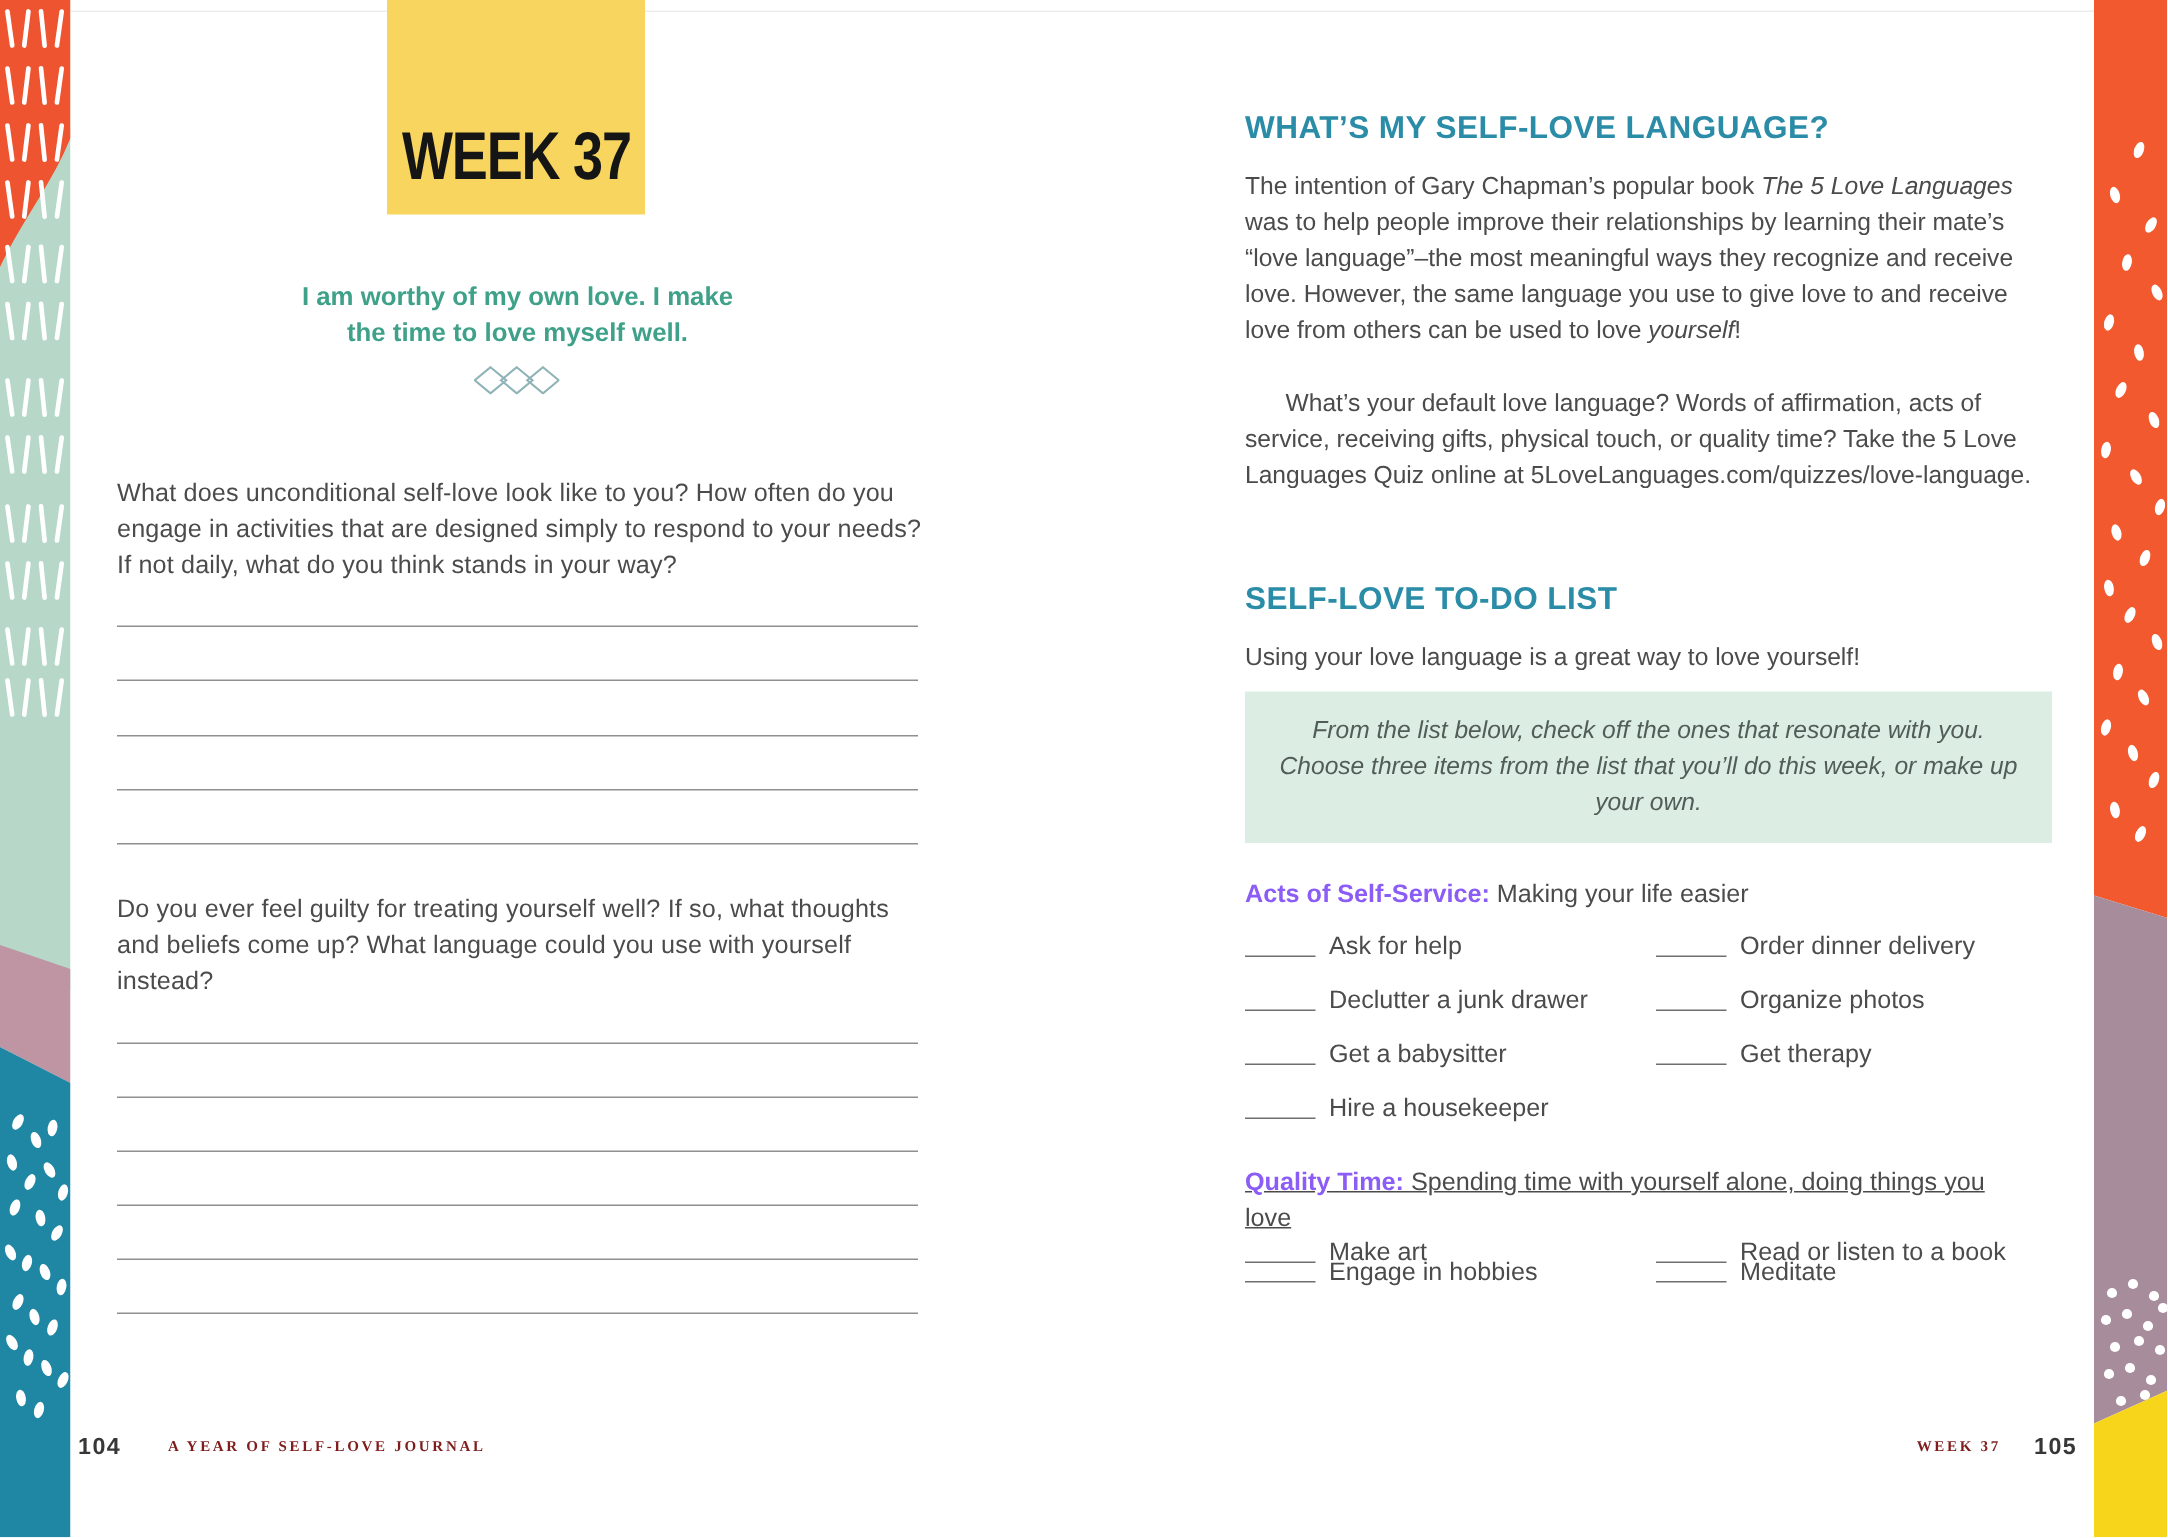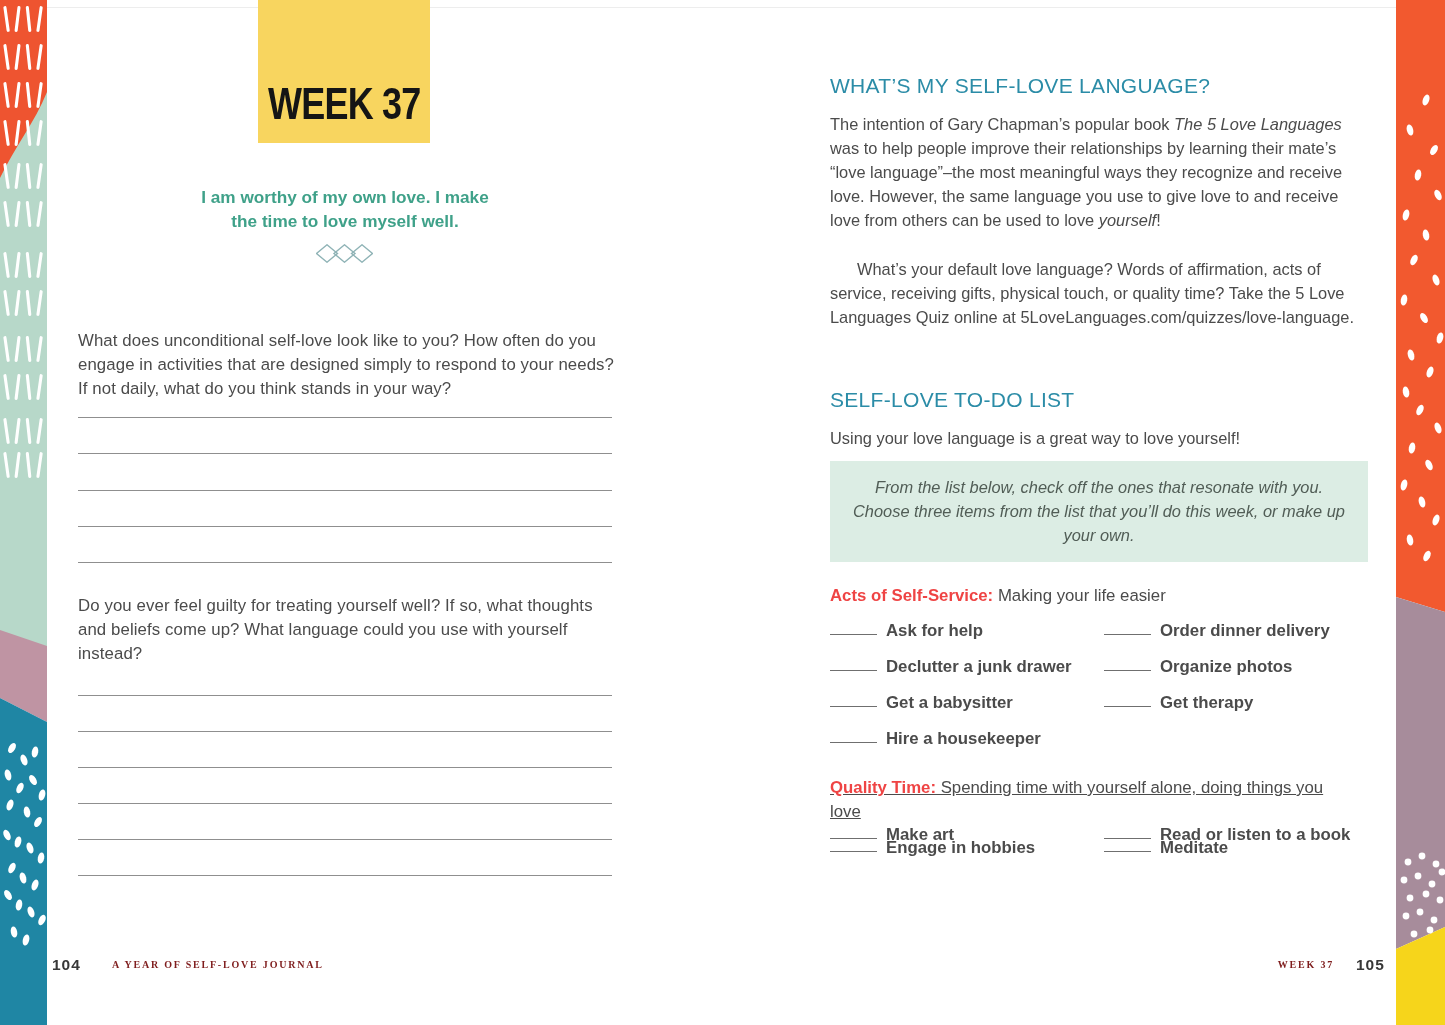--- a/index.html
+++ b/index.html
@@ -32,44 +32,44 @@
     border-top:1.2px solid #8f8f8f;
   }
   .page-edge {
     position:absolute; left:47px; top:7px; width:1349px; height:0;
     border-top:1px solid #ededed;
   }
 
   
   .sec-heading {
     position:absolute; left:830px; width:545px;
-    font-size:21px; font-weight:400; color:#2b8ca7; letter-spacing:0.3px;
+    font-size:21px; font-weight:700; color:#2b8ca7; letter-spacing:0.3px;
   }
   .para {
     position:absolute; left:830px; width:540px;
     font-size:16.4px; line-height:24.1px; color:#4b4b4b;
   }
   .para em { font-style:italic; }
   .indent { text-indent:27px; }
   .note-box {
     position:absolute; left:830px; top:461px; width:538px; box-sizing:border-box;
     background:#dcede4; padding:14px 18px 15px 18px;
     font-size:16.4px; line-height:24px; font-style:italic; color:#515d56;text-align:center;
   }
   .list-title {
     position:absolute; left:830px; width:540px;
     font-size:16.8px; line-height:24px; color:#4b4b4b;
   }
-  .list-title strong { color:#ef4444; font-weight:700; }
+  .list-title strong { color:#8b5cf6; font-weight:700; }
   .qt-title { width:528px;text-decoration:underline; }
   .check-row {
     position:absolute; left:830px; width:545px; height:36px;
     display:flex; align-items:center; font-size:16.8px; color:#4b4b4b;
   }
-  .check-cell { display:flex; align-items:flex-start;font-weight:bold; }
+  .check-cell { display:flex; align-items:center; }
   .cell-1 { width:274px; flex:none; }
   .blank {
     display:inline-block; width:47px; height:13px;
     border-bottom:1.6px solid #6f6f6f; margin-right:9px; flex:none;
   }
 
   
   .pgnum {
     position:absolute; top:956px; font-size:15.5px; font-weight:700;
     color:#373737; letter-spacing:1px;
@@ -203,21 +203,21 @@
   </div>
 
   <svg class="abs" style="left:316px;top:244px" width="57" height="19" viewBox="0 0 57 19">
     <g fill="none" stroke="#8fb3b6" stroke-width="1.4">
       <polygon points="11,0.8 21.5,9.5 11,18.2 0.5,9.5"></polygon>
       <polygon points="28.5,0.8 39,9.5 28.5,18.2 18,9.5"></polygon>
       <polygon points="46,0.8 56.5,9.5 46,18.2 35.5,9.5"></polygon>
     </g>
   </svg>
 
-  <div class="question" style="top:329px">What does unconditional self-love look like to you? How often do you engage in activities that are designed simply to respond to your needs? If not daily, what do you think stands in your way?</div>
+  <div class="question" style="top:317px">What does unconditional self-love look like to you? How often do you engage in activities that are designed simply to respond to your needs? If not daily, what do you think stands in your way?</div>
 
   <div class="rule" style="top:417px"></div>
   <div class="rule" style="top:453px"></div>
   <div class="rule" style="top:490px"></div>
   <div class="rule" style="top:526px"></div>
   <div class="rule" style="top:562px"></div>
 
   <div class="question" style="top:594px">Do you ever feel guilty for treating yourself well? If so, what thoughts and beliefs come up? What language could you use with yourself instead?</div>
 
   <div class="rule" style="top:695px"></div>

